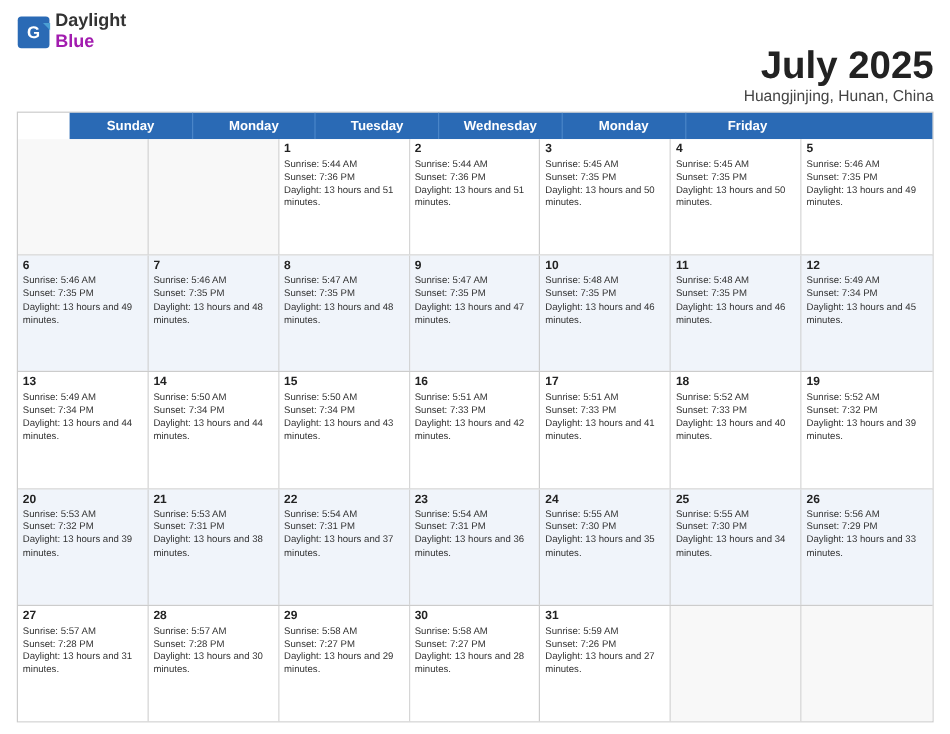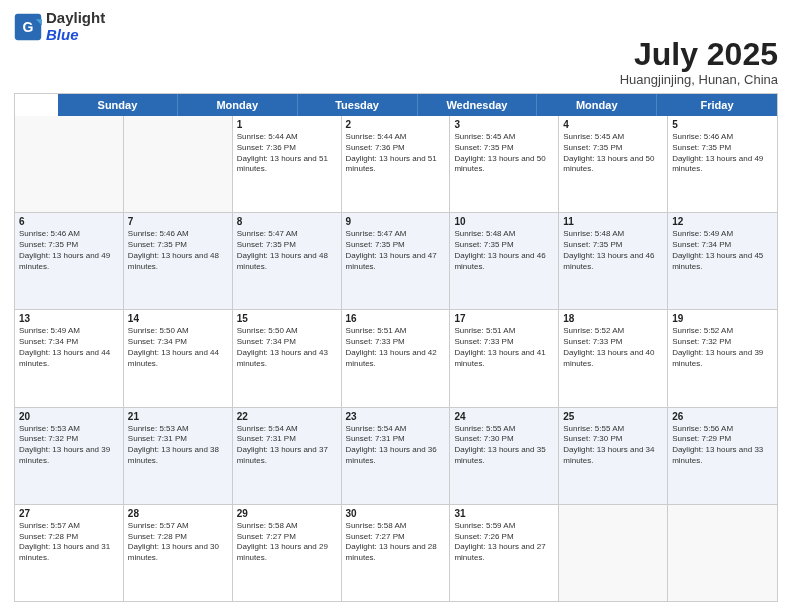--- a/index.html
+++ b/index.html
@@ -27,21 +27,21 @@
       display: flex;
       align-items: center;
       gap: 4px;
     }
     .logo-text {
       font-size: 15px;
       font-weight: bold;
       line-height: 1.1;
     }
     .logo-text .general { color: #333; }
-    .logo-text .blue { color: #1d4ed8; font-style: italic; }
+    .logo-text .blue { color: #a21caf; }
     .logo-icon {
       width: 28px;
       height: 28px;
     }
     .title-block {
       text-align: right;
     }
     .title-block .month-year {
       font-size: 32px;
       font-weight: bold;
@@ -56,21 +56,21 @@
       text-align: right;
     }
     .calendar {
       flex: 1;
       display: flex;
       flex-direction: column;
       border: 1px solid #ccc;
     }
     .cal-header {
       display: grid;
-      grid-template-columns: repeat(6, 1fr);
+      grid-template-columns: repeat(7, 1fr);
       background: #2a6ab5;
       margin-left: 43px;
     }
     .cal-header-cell {
       color: #fff;
       font-size: 11px;
       font-weight: bold;
       text-align: center;
       padding: 5px 2px;
       border-right: 1px solid #4a85c8;

